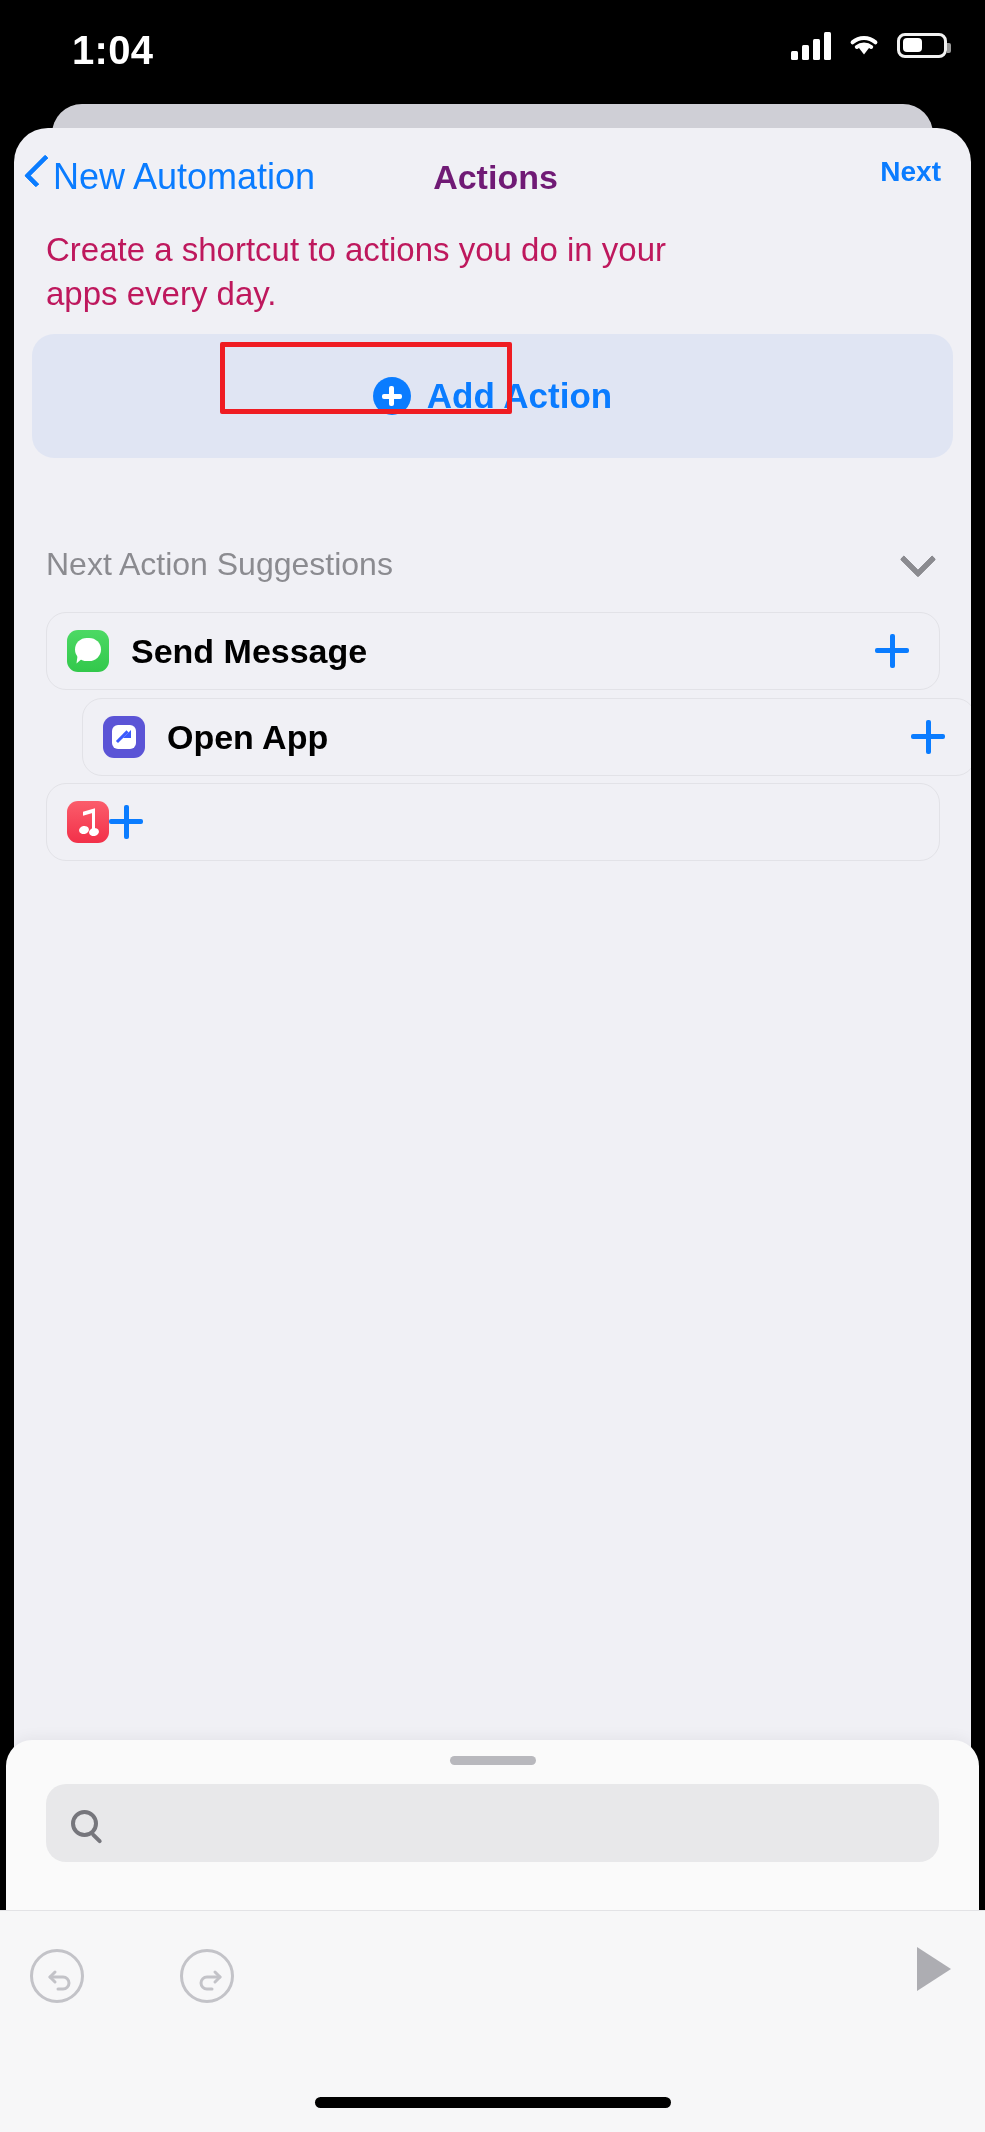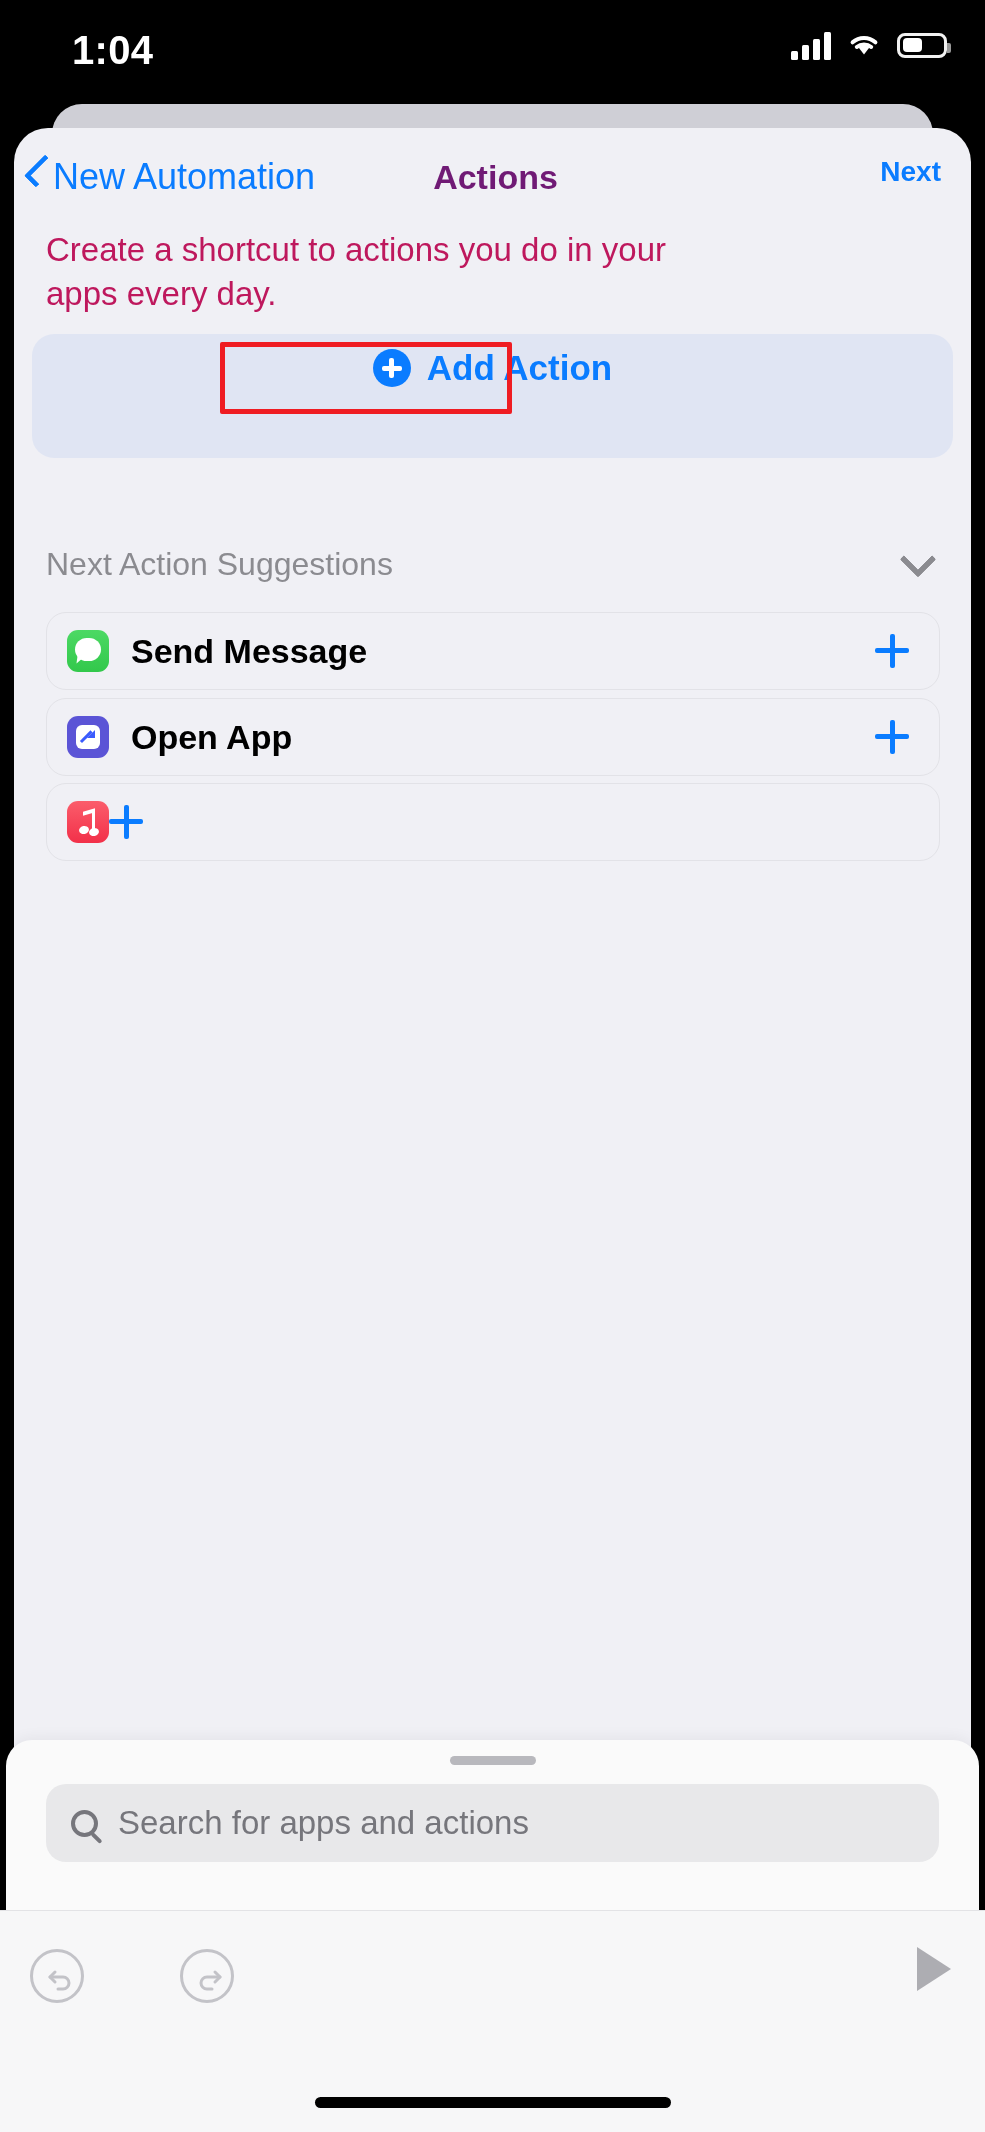--- a/index.html
+++ b/index.html
@@ -84,21 +84,21 @@
   
   #description{
     position:absolute; left:32px; top:100px; width:660px;
     font-size:33px; line-height:1.34; color:#be185d;
   }
 
   
   #add-action-panel{
     position:absolute; left:18px; top:206px; width:921px; height:124px;
     background:#e0e5f3; border-radius:22px;
-    display:flex; align-items:flex-start; justify-content:center;
+    display:flex; align-items:center; justify-content:center;
   }
   #add-action-button{
     display:flex; align-items:center; gap:16px;
     padding:14px 28px; cursor:pointer;
     position:relative;
   }
   #plus-circle-icon{
     width:38px; height:38px; border-radius:50%;
     background:#0a7cff; position:relative; flex:0 0 auto;
   }
@@ -135,21 +135,21 @@
   }
 
   
   .suggestion-row{
     position:absolute; left:32px; width:894px; height:78px;
     background:transparent;
     border:1.5px solid #e2e2e7; border-radius:20px;
     display:flex; align-items:center; cursor:pointer;
   }
   #row-0{ top:484px;justify-content:center; }
-  #row-1{ top:570px; }
+  #row-1{ top:570px;margin-left:36px; }
   #row-2{ top:655px; }
   .sugg-icon{
     width:42px; height:42px; border-radius:11px; margin-left:20px;
     flex:0 0 auto; position:relative; overflow:hidden;
   }
   .sugg-label{
     margin-left:22px; font-size:34px; font-weight:700; color:#000;
     flex:1 1 auto;
   }
   .sugg-plus{
@@ -348,21 +348,20 @@
     </span>
     <span class="sugg-plus"></span>
   </div>
 
 </div>
 
 <div id="bottom-sheet">
   <div id="grab-handle"></div>
   <div id="search-field">
     <span id="search-icon"></span>
-    <span id="search-placeholder">Search for apps and actions</span>
   </div>
 </div>
 
 <div id="bottom-toolbar">
   <div class="circle-btn" id="undo-button">
     <svg width="36" height="36" viewBox="0 0 36 36" aria-hidden="true">
       <path d="M13 11 L8 16 L13 21" stroke="#c3c3c8" stroke-width="3" fill="none" stroke-linecap="round" stroke-linejoin="round"></path>
       <path d="M8 16 H21 a6 6 0 0 1 0 12 H16" stroke="#c3c3c8" stroke-width="3" fill="none" stroke-linecap="round"></path>
     </svg>
   </div>

